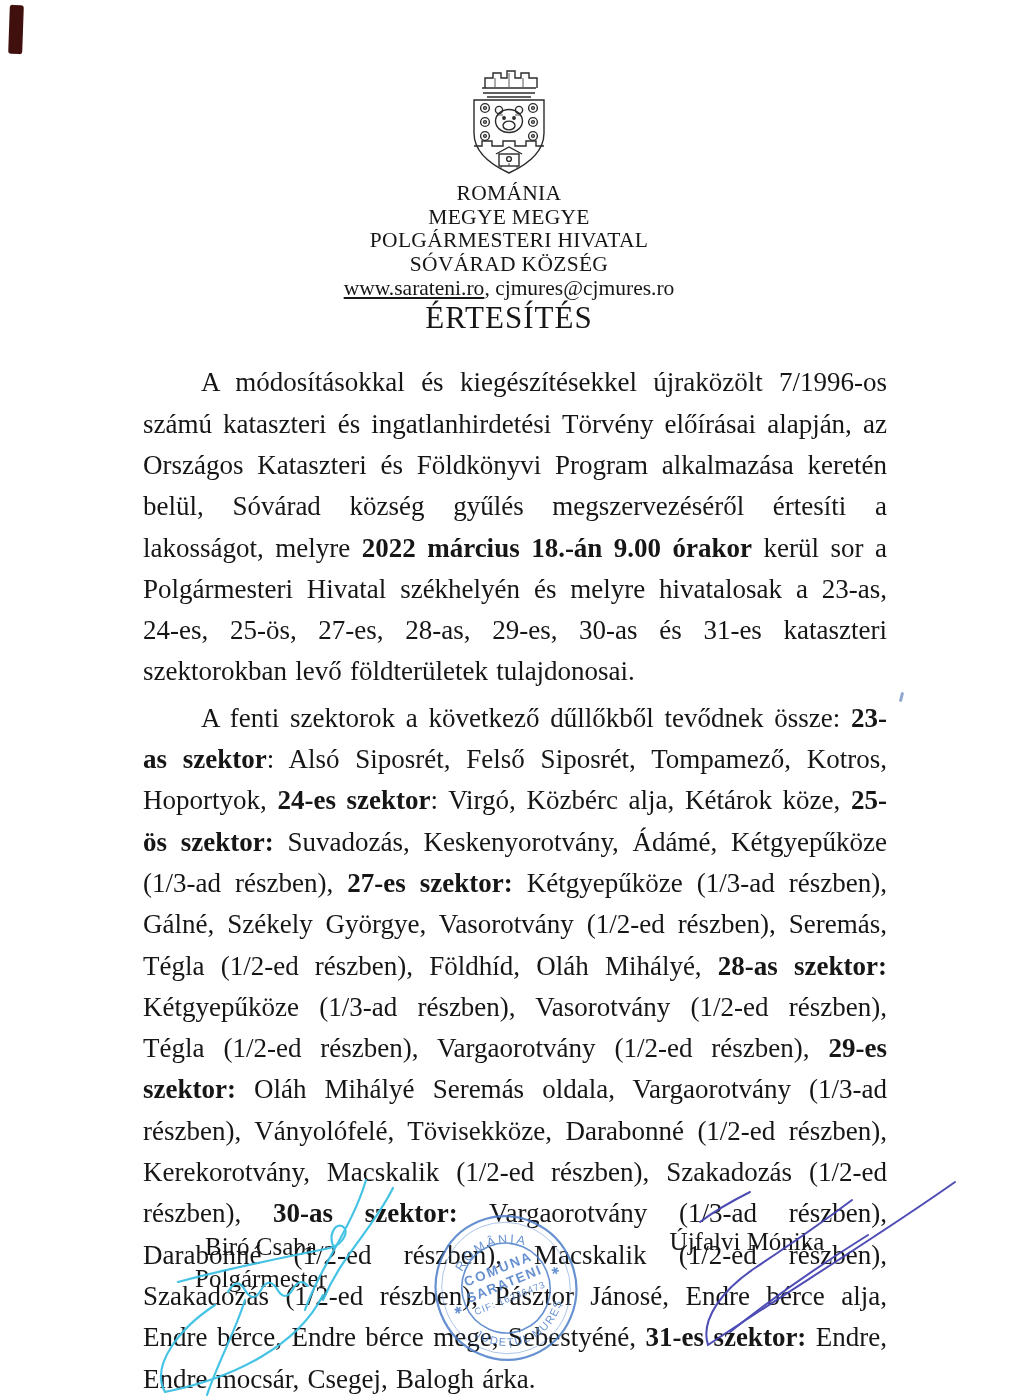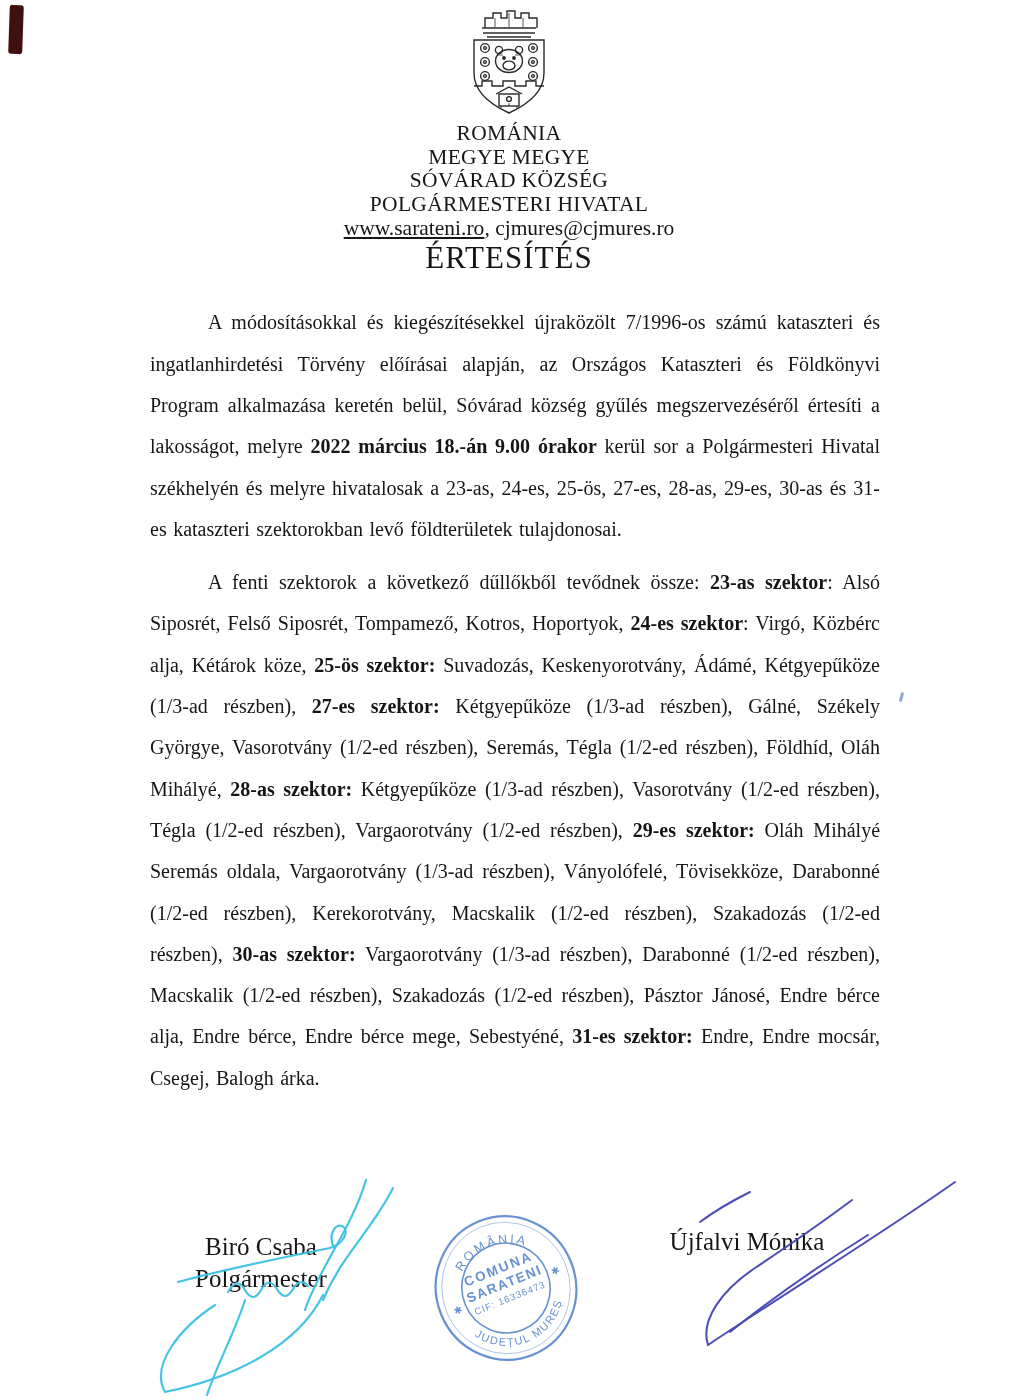--- a/index.html
+++ b/index.html
@@ -6,38 +6,38 @@
   .page{
     position:relative;
     width:1018px;height:1400px;
     margin:0 auto;
     background:#ffffff;
     font-family:"Liberation Serif","DejaVu Serif",serif;
     color:#161616;
     overflow:hidden;
   }
   
-  .header{ text-align:center; }
+  .header{ text-align:center; padding-top:60px; }
   .crest{ display:inline-block; line-height:0; }
   .crest svg{ display:inline-block; }
   .header-line{
     font-size:21.5px; line-height:23.6px; letter-spacing:.3px;
   }
   .web-line{ font-size:21.5px; line-height:24px; }
   .web-line .site{ text-decoration:underline;text-align:center; }
   
   .doc-title{
     text-align:center; 
     font-size:31px; letter-spacing:1px; font-weight:500;
   }
   
   .document-body{ margin:26px 126px 0 138px; }
   .para{
-    margin:12px; text-align:justify; text-indent:58px;
-    font-size:20px; line-height:41.3px;
+    margin:5px; text-align:justify; text-indent:58px;
+    font-size:27px; line-height:41.3px;
     word-spacing:1.5px;
   }
   .para .b{ font-weight:bold; }
   
   .sign-block{
     position:absolute; width:230px; text-align:center;
     font-size:25px; line-height:32px; z-index:2;
   }
   .sign-left{ left:146px; top:1231px; }
   .sign-right{ left:632px; top:1226px; }
@@ -98,22 +98,22 @@
         <path d="M20,86 h8 v-5 h10 v5 h11 v-5 h12 v5 h11 v-5 h10 v5 h8"></path>
 
         <path d="M42,94 L55,87 L68,94"></path>
         <rect x="45" y="94" width="20" height="12"></rect>
         <circle cx="55" cy="99" r="2.4"></circle>
         <path d="M47,106 v3 M63,106 v3 M55,103 v3" stroke-width="0.9"></path>
       </svg>
     </span>
     <div class="header-line">ROMÁNIA</div>
     <div class="header-line">MEGYE MEGYE</div>
+    <div class="header-line">POLGÁRMESTERI HIVATAL</div>
     <div class="header-line">SÓVÁRAD KÖZSÉG</div>
-    <div class="header-line">POLGÁRMESTERI HIVATAL</div>
     <div class="web-line"><span class="site">www.sarateni.ro</span><span>, </span><span>cjmures@cjmures.ro</span></div>
   </div>
 
   <div class="doc-title">ÉRTESÍTÉS</div>
 
   <div class="document-body">
       <p class="para"><span>A módosításokkal és kiegészítésekkel újraközölt 7/1996-os számú kataszteri és ingatlanhirdetési Törvény előírásai alapján, az Országos Kataszteri és Földkönyvi Program alkalmazása keretén belül, Sóvárad község gyűlés megszervezéséről értesíti a lakosságot, melyre </span><span class="b">2022 március 18.-án 9.00 órakor</span><span> kerül sor a Polgármesteri Hivatal székhelyén és melyre hivatalosak a 23-as, 24-es, 25-ös, 27-es, 28-as, 29-es, 30-as és 31-es kataszteri szektorokban levő földterületek tulajdonosai.</span></p>
       <p class="para"><span>A fenti szektorok a következő dűllőkből tevődnek össze: </span><span class="b">23-as szektor</span><span>: Alsó Siposrét, Felső Siposrét, Tompamező, Kotros, Hoportyok, </span><span class="b">24-es szektor</span><span>: Virgó, Közbérc alja, Kétárok köze, </span><span class="b">25-ös szektor:</span><span> Suvadozás, Keskenyorotvány, Ádámé, Kétgyepűköze (1/3-ad részben), </span><span class="b">27-es szektor:</span><span> Kétgyepűköze (1/3-ad részben), Gálné, Székely Györgye, Vasorotvány (1/2-ed részben), Seremás, Tégla (1/2-ed részben), Földhíd, Oláh Mihályé, </span><span class="b">28-as szektor:</span><span> Kétgyepűköze (1/3-ad részben), Vasorotvány (1/2-ed részben), Tégla (1/2-ed részben), Vargaorotvány (1/2-ed részben), </span><span class="b">29-es szektor:</span><span> Oláh Mihályé Seremás oldala, Vargaorotvány (1/3-ad részben), Ványolófelé, Tövisekköze, Darabonné (1/2-ed részben), Kerekorotvány, Macskalik (1/2-ed részben), Szakadozás (1/2-ed részben), </span><span class="b">30-as szektor:</span><span> Vargaorotvány (1/3-ad részben), Darabonné (1/2-ed részben), Macskalik (1/2-ed részben), Szakadozás (1/2-ed részben), Pásztor Jánosé, Endre bérce alja, Endre bérce, Endre bérce mege, Sebestyéné, </span><span class="b">31-es szektor:</span><span> Endre, Endre mocsár, Csegej, Balogh árka.</span></p>
     </div>
 

